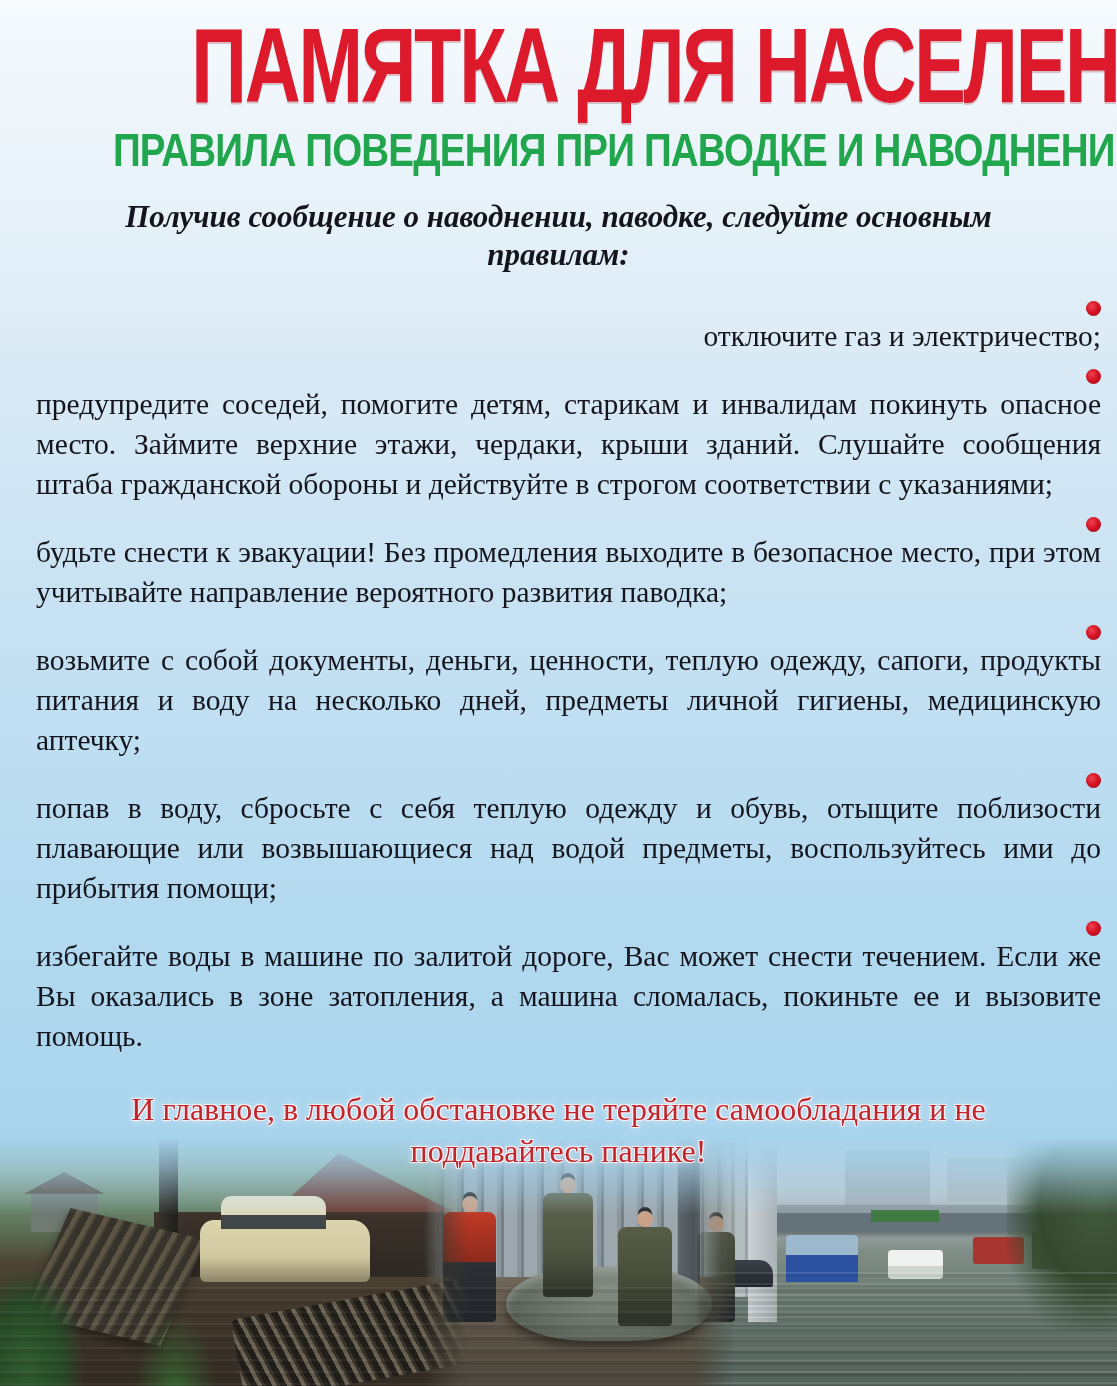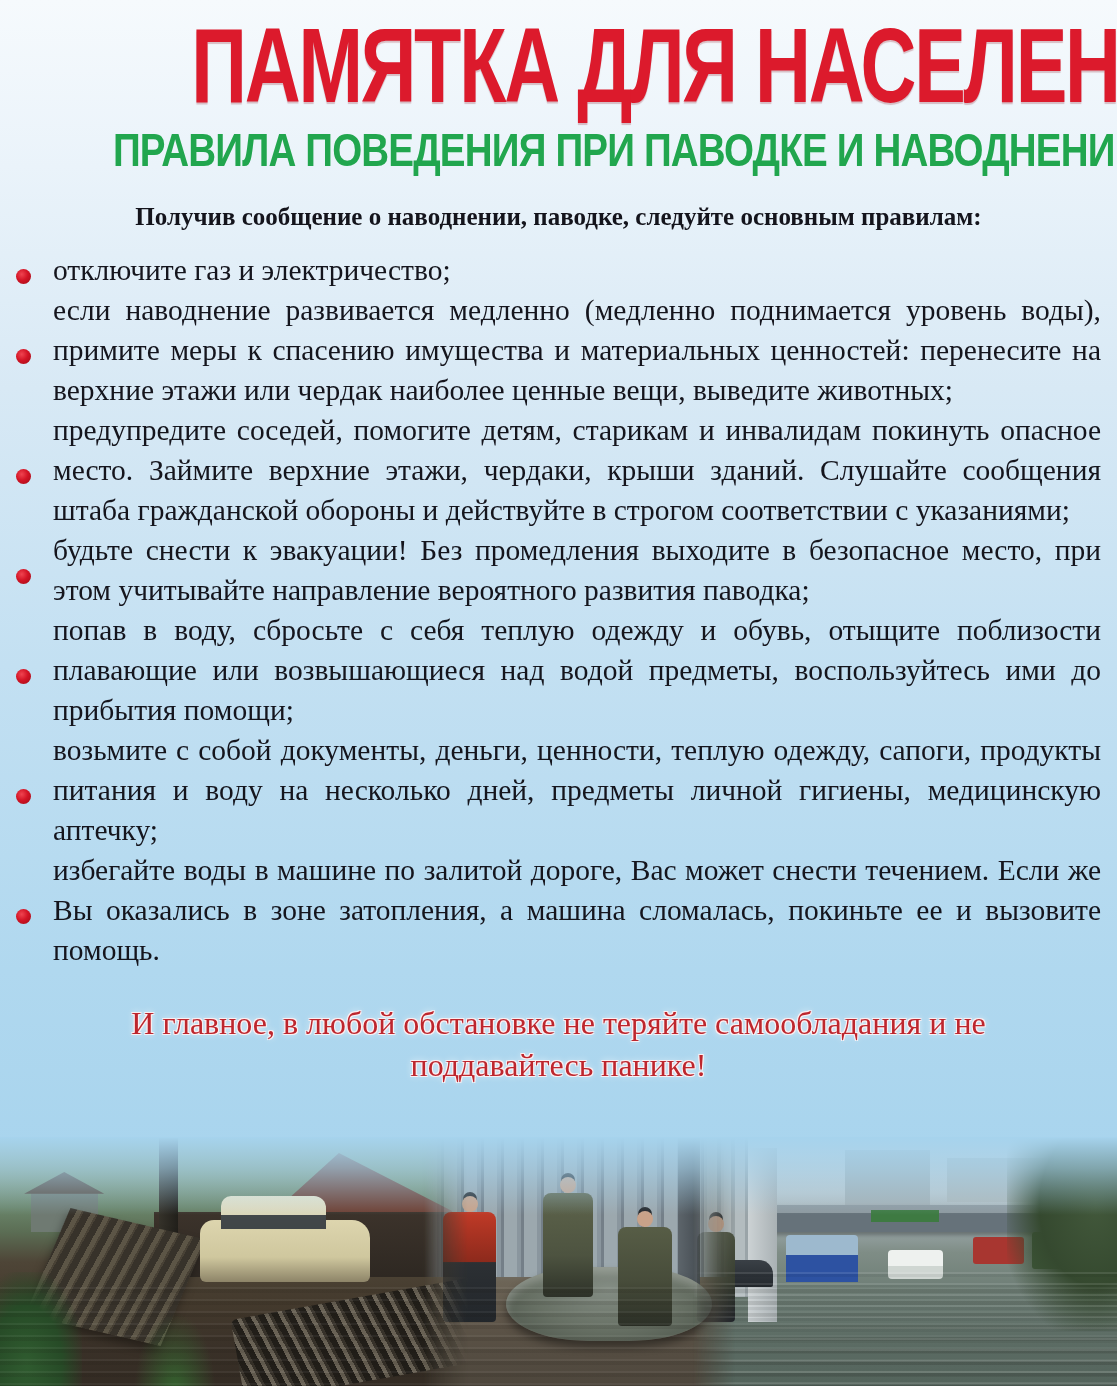--- a/index.html
+++ b/index.html
@@ -44,32 +44,33 @@
     white-space: nowrap;
     transform: scaleX(0.82);
     transform-origin: 50% 0;
   }
 
   .intro {
     width: 1010px;
     margin: 20px auto 4px;
     text-align: center;
     font-weight: 700;
-    font-size: 25px;
+    font-size: 31px;
     line-height: 38px;
     color: #14141c;
+    font-style: italic;
   }
 
   
   .rules {
     list-style: none;
     margin-top: 14px;
     padding: 0 16px 0 14px;
   }
-  .rules li { display: flex; align-items: center; }
+  .rules li { display: flex; align-items: flex-end; flex-direction: column; }
   .bullet {
     flex: 0 0 15px;
     width: 15px; height: 15px;
     margin: 13px 0 0 2px;
     border-radius: 50%;
     background: radial-gradient(circle at 38% 35%, #ef4450 0%, #d31425 45%, #9e0c16 100%);
   }
   .rule-text {
     flex: 1;
     margin-left: 22px;
@@ -243,37 +244,33 @@
 
   <p class="intro">Получив сообщение о наводнении, паводке, следуйте основным правилам:</p>
 
   <ul class="rules">
     <li>
       <span class="bullet"></span>
       <span class="rule-text">отключите газ и электричество;</span>
     </li>
     <li>
       <span class="bullet"></span>
-      <span class="rule-text">если наводнение развивается медленно (медленно поднимается уровень воды), примите меры к спасению имущества и материальных ценностей: перенесите на верхние этажи или чердак наиболее ценные вещи, выведите животных;</span>
-    </li>
-    <li>
-      <span class="bullet"></span>
       <span class="rule-text">предупредите соседей, помогите детям, старикам и инвалидам покинуть опасное место. Займите верхние этажи, чердаки, крыши зданий. Слушайте сообщения штаба гражданской обороны и действуйте в строгом соответствии с указаниями;</span>
     </li>
     <li>
       <span class="bullet"></span>
       <span class="rule-text">будьте снести к эвакуации! Без промедления выходите в безопасное место, при этом учитывайте направление вероятного развития паводка;</span>
     </li>
     <li>
       <span class="bullet"></span>
+      <span class="rule-text">возьмите с собой документы, деньги, ценности, теплую одежду, сапоги, продукты питания и воду на несколько дней, предметы личной гигиены, медицинскую аптечку;</span>
+    </li>
+    <li>
+      <span class="bullet"></span>
       <span class="rule-text">попав в воду, сбросьте с себя теплую одежду и обувь, отыщите поблизости плавающие или возвышающиеся над водой предметы, воспользуйтесь ими до прибытия помощи;</span>
-    </li>
-    <li>
-      <span class="bullet"></span>
-      <span class="rule-text">возьмите с собой документы, деньги, ценности, теплую одежду, сапоги, продукты питания и воду на несколько дней, предметы личной гигиены, медицинскую аптечку;</span>
     </li>
     <li>
       <span class="bullet"></span>
       <span class="rule-text">избегайте воды в машине по залитой дороге, Вас может снести течением. Если же Вы оказались в зоне затопления, а машина сломалась, покиньте ее и вызовите помощь.</span>
     </li>
   </ul>
 
   <p class="closing">И главное, в любой обстановке не теряйте самообладания и не поддавайтесь панике!</p>
 
   <div class="photos">

